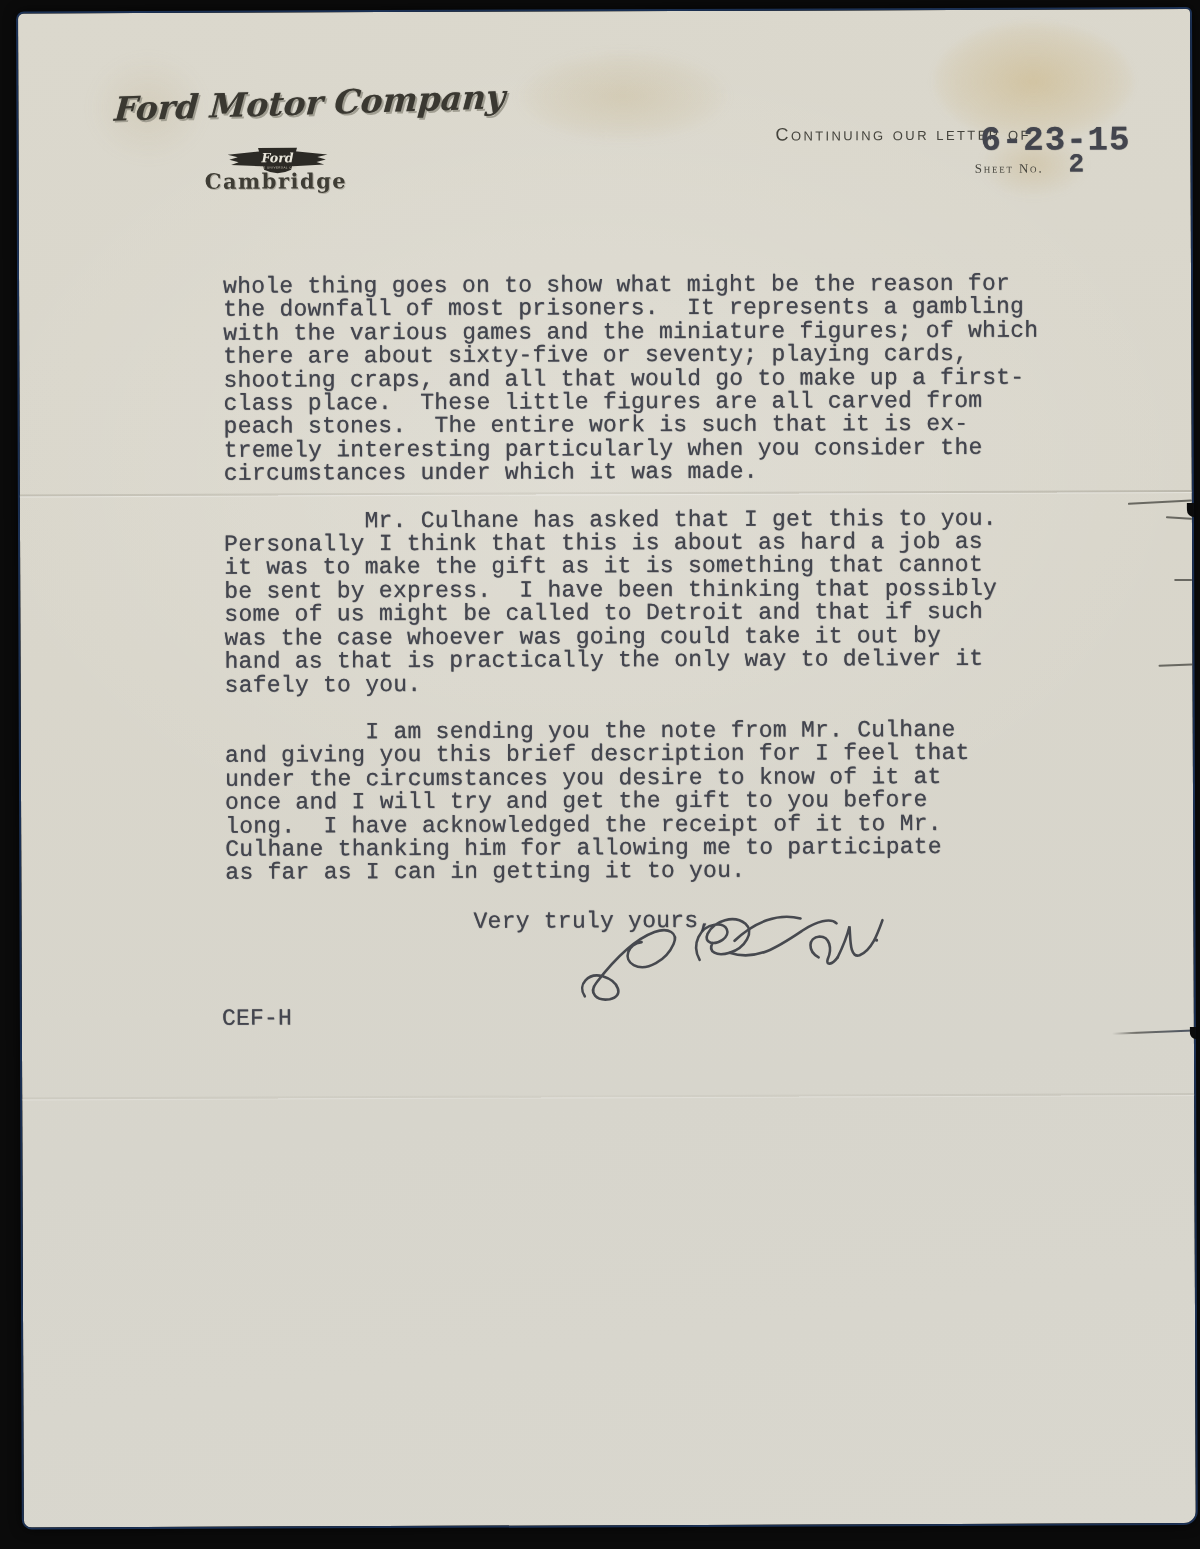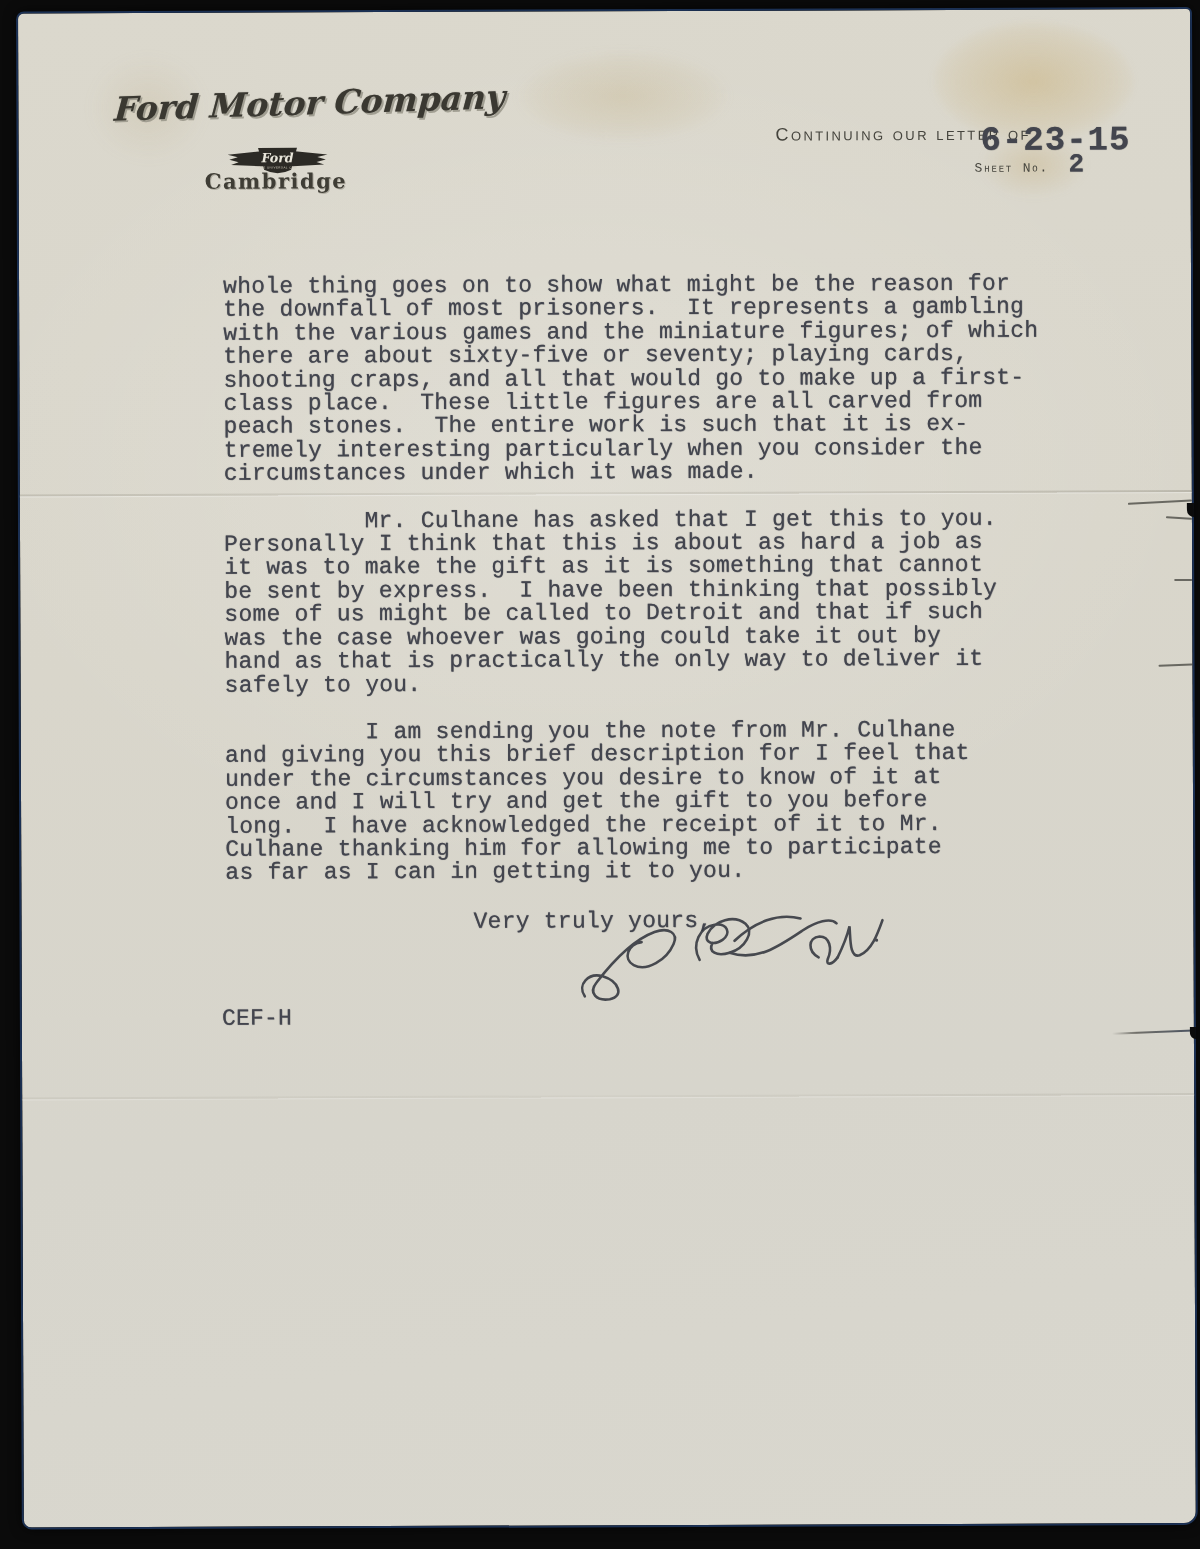--- a/index.html
+++ b/index.html
@@ -102,21 +102,21 @@
   .continuing-date{
     position:absolute;left:262px;top:18px;
     font-family:"Liberation Mono","DejaVu Sans Mono",monospace;
     font-size:34px;font-weight:bold;letter-spacing:1px;
     color:#3d3f49;
     text-shadow:0 0 1px rgba(61,63,73,0.6);
   }
   .sheet-row{position:absolute;left:930px;top:140px;width:200px;height:40px;}
   .sheet-label{
     position:absolute;left:26px;top:11px;
-    font-family:Liberation Mono, monospace;
+    font-family:Liberation Serif, serif;
     font-variant:small-caps;
     font-size:13px;letter-spacing:1.8px;
     color:#45443d;
   }
   .sheet-number{
     position:absolute;left:120px;top:0px;
     font-family:"Liberation Mono","DejaVu Sans Mono",monospace;
     font-size:26px;font-weight:bold;
     color:#3d3f49;
     text-shadow:0 0 1px rgba(61,63,73,0.6);

